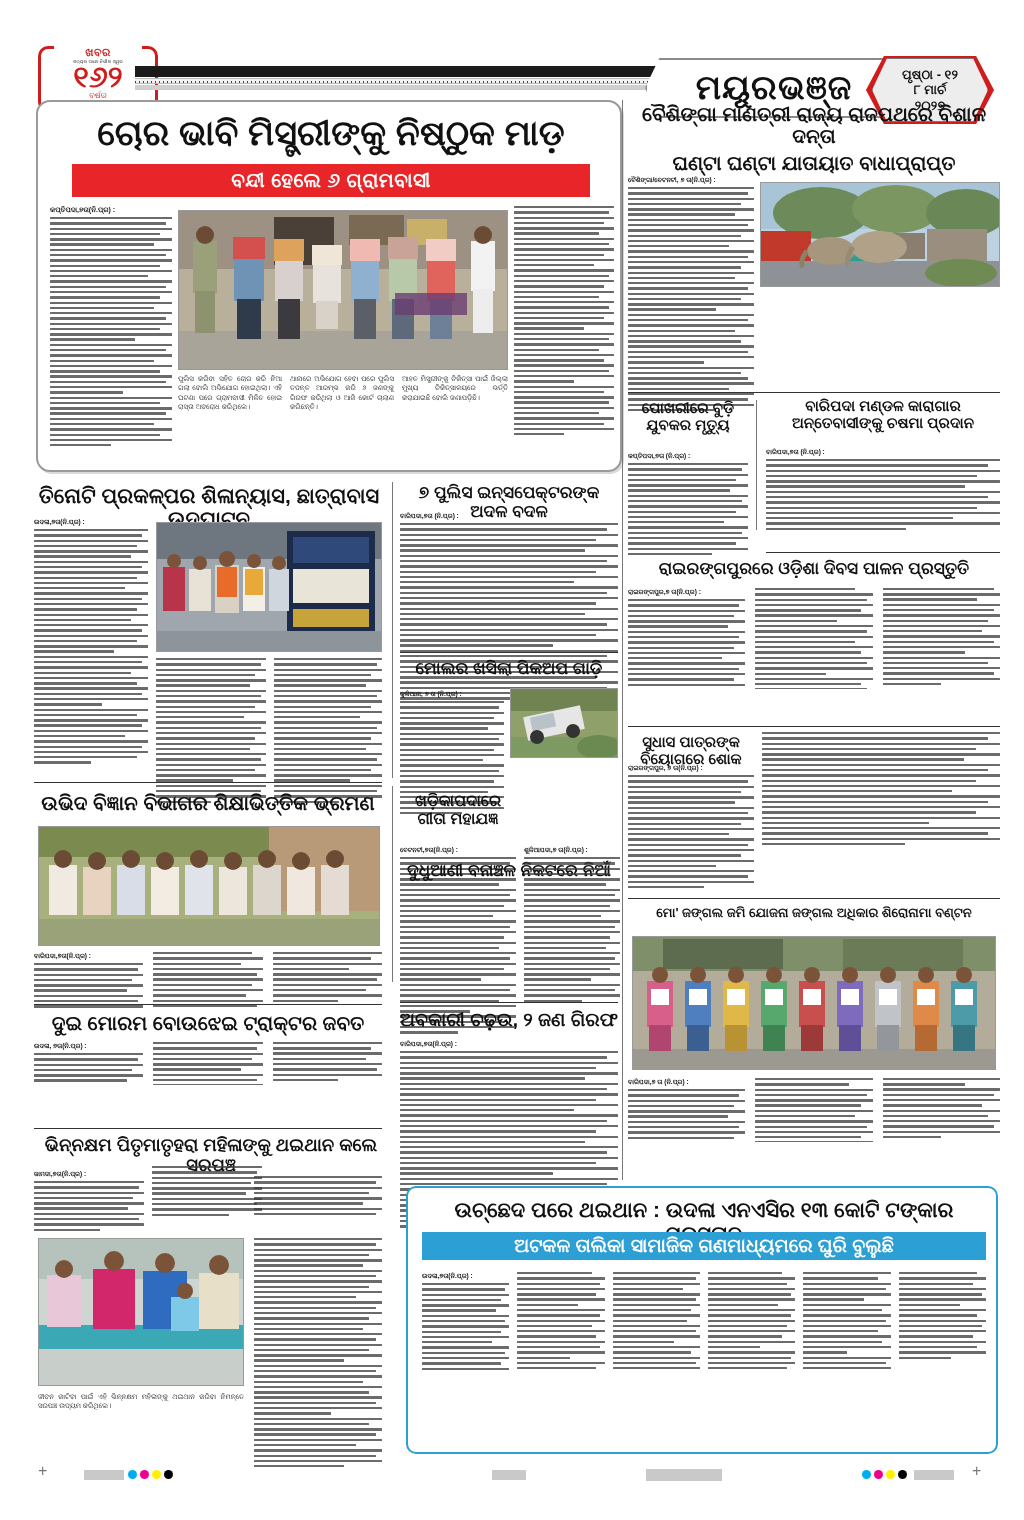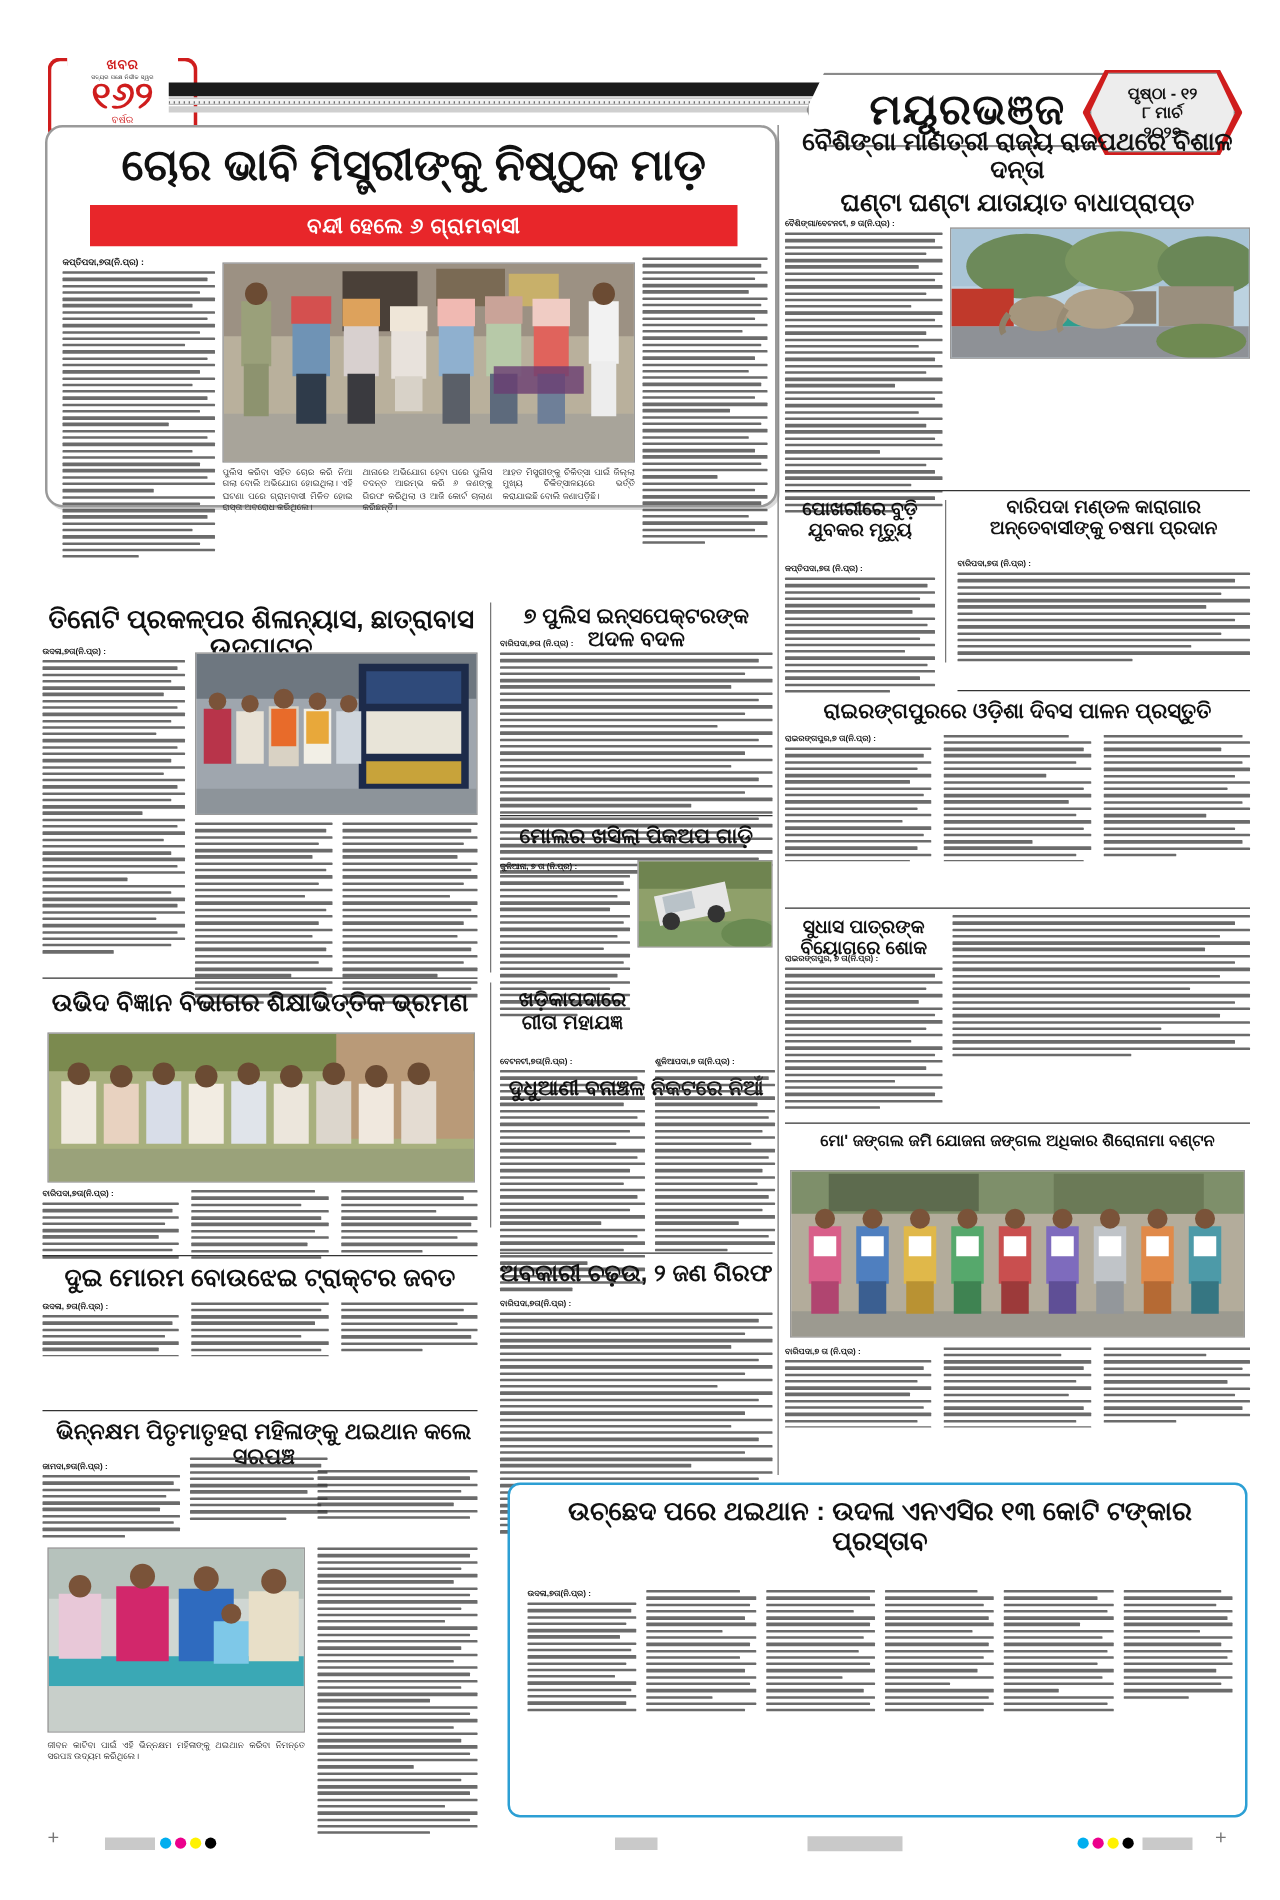--- a/index.html
+++ b/index.html
@@ -80,28 +80,28 @@
   .lines i.w95{width:95%} .lines i.w90{width:90%} .lines i.w85{width:85%}
   .lines i.w80{width:80%} .lines i.w70{width:70%} .lines i.w60{width:60%}
   .lines i.w50{width:50%} .lines i.w100{width:100%}
 
   .caption { font-size:7px; color:#222; line-height:1.35; text-align:justify; }
 
   .photo { background:#c8c8c8; border:1px solid #999; position:relative; overflow:hidden; }
 
   
   .lead-box {
-    position:absolute; left:36px; top:100px; width:586px; height:306px;
+    position:absolute; left:36px; top:100px; width:586px; height:372px;
     border:2px solid #9a9a9a; border-radius:14px; background:#fff;
     box-shadow:2px 2px 0 #dadada;
   }
   .lead-h1 { position:absolute; left:10px; top:12px; width:566px; font-size:35px; }
   .lead-red {
     position:absolute; left:34px; top:62px; width:518px; height:33px;
-    background:#e8262a; color:#fff; font-size:17px; font-weight:bold;
+    background:#e8262a; color:#fff; font-size:20px; font-weight:bold;
     display:flex; align-items:center; justify-content:center; letter-spacing:.5px;
   }
   .lead-photo { position:absolute; left:140px; top:108px; width:330px; height:160px; }
   .lead-col { position:absolute; top:104px; }
   .lead-cap { position:absolute; top:272px; }
 
   
   .r-elep-h { position:absolute; left:628px; top:104px; width:372px; font-size:20px; }
   .r-elep-photo { position:absolute; left:760px; top:182px; width:240px; height:105px; }
 
@@ -1223,20 +1223,21 @@
         <i class="w90"></i>
         <i class="w100"></i>
       <i class="w85"></i>
         <i class="w100"></i>
         <i class="w95"></i>
     </div>
   </div>
 
   <div class="bottom-box">
     <div class="bb-h">ଉଚ୍ଛେଦ ପରେ ଥଇଥାନ : ଉଦଳା ଏନଏସିର ୧୩ କୋଟି ଟଙ୍କାର ପ୍ରସ୍ତାବ</div>
+    <div class="bb-sub">ଅଟକଳ ତାଲିକା ସାମାଜିକ ଗଣମାଧ୍ୟମରେ ଘୁରି ବୁଲୁଛି</div>
 
     <div style="position:absolute; left:14px; top:84px; width:564px; column-count:6; column-gap:8px;">
       <div style="font-size:6.5px;font-weight:bold;color:#111;margin-bottom:3px;">ଉଦଳା,୭ତା(ନି.ପ୍ର) :</div>
       <div class="lines tiny">
         <i class="w100"></i>
           <i class="w95"></i>
           <i class="w100"></i>
           <i class="w90"></i>
           <i class="w100"></i>
         <i class="w85"></i>

